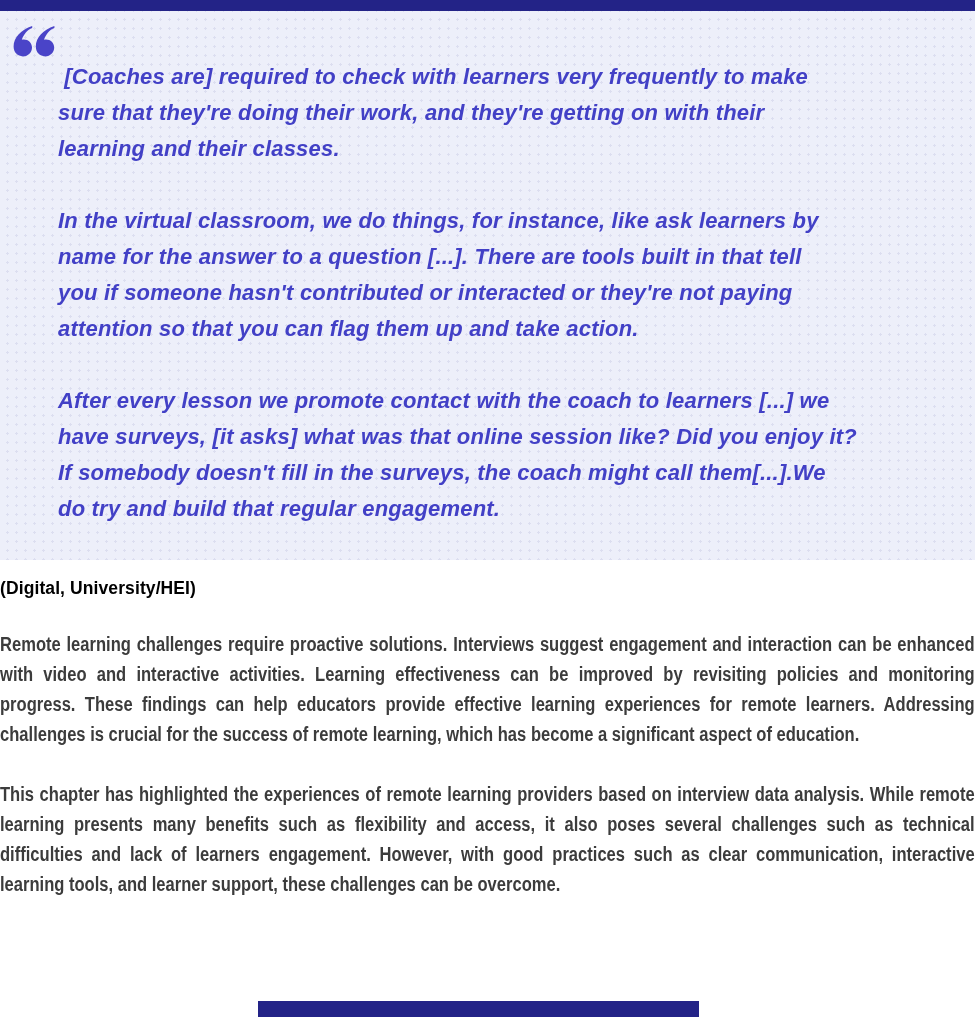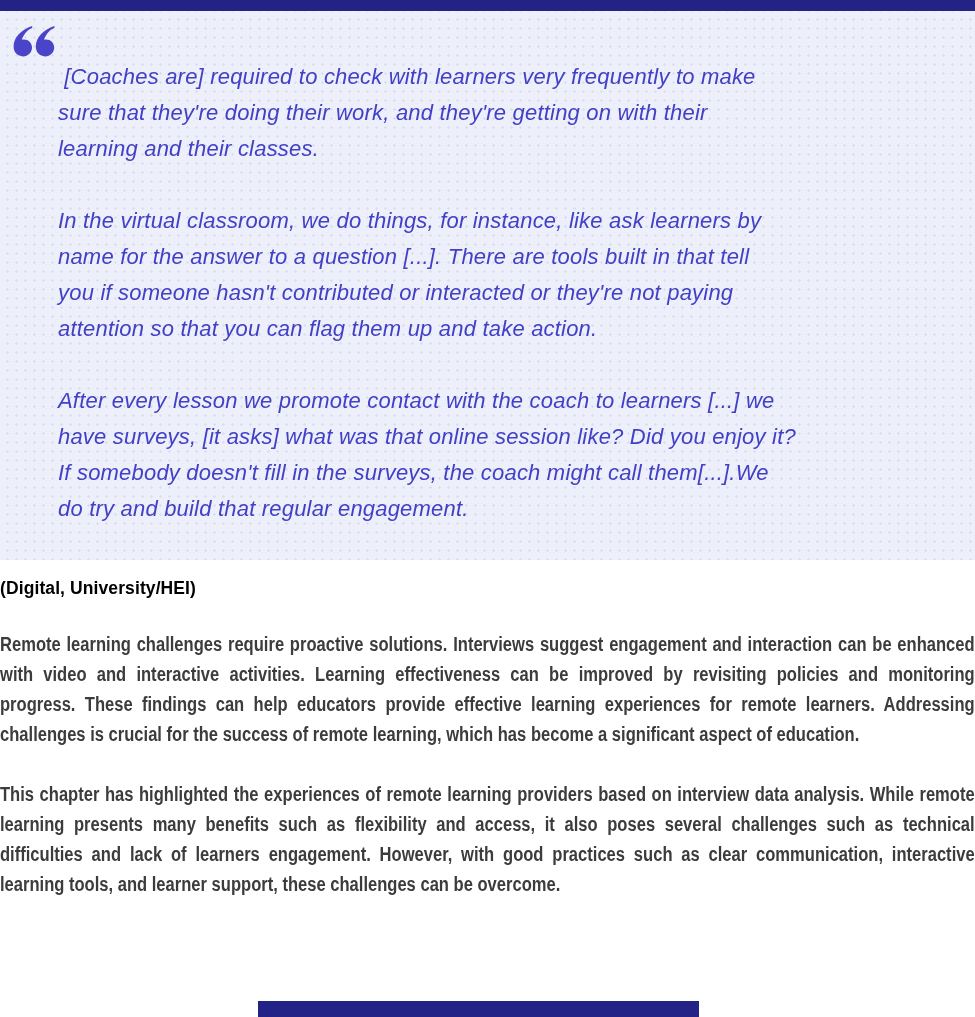--- a/index.html
+++ b/index.html
@@ -42,20 +42,21 @@
     width: 900px;
     font-style: italic;
     font-size: 22px;
     line-height: 36px;
     letter-spacing: 0.2px;
     color: #4240c6;
   }
   .quote-paragraph {
     white-space: pre-wrap;
     margin: 0 0 36px 0;
+    font-weight: bold;
   }
   .quote-paragraph:last-child { margin-bottom: 0; }
 
   
   .attribution {
     position: absolute;
     top: 578px; left: 0;
     font-size: 17.5px;
     font-weight: 700;
     color: #000000;

